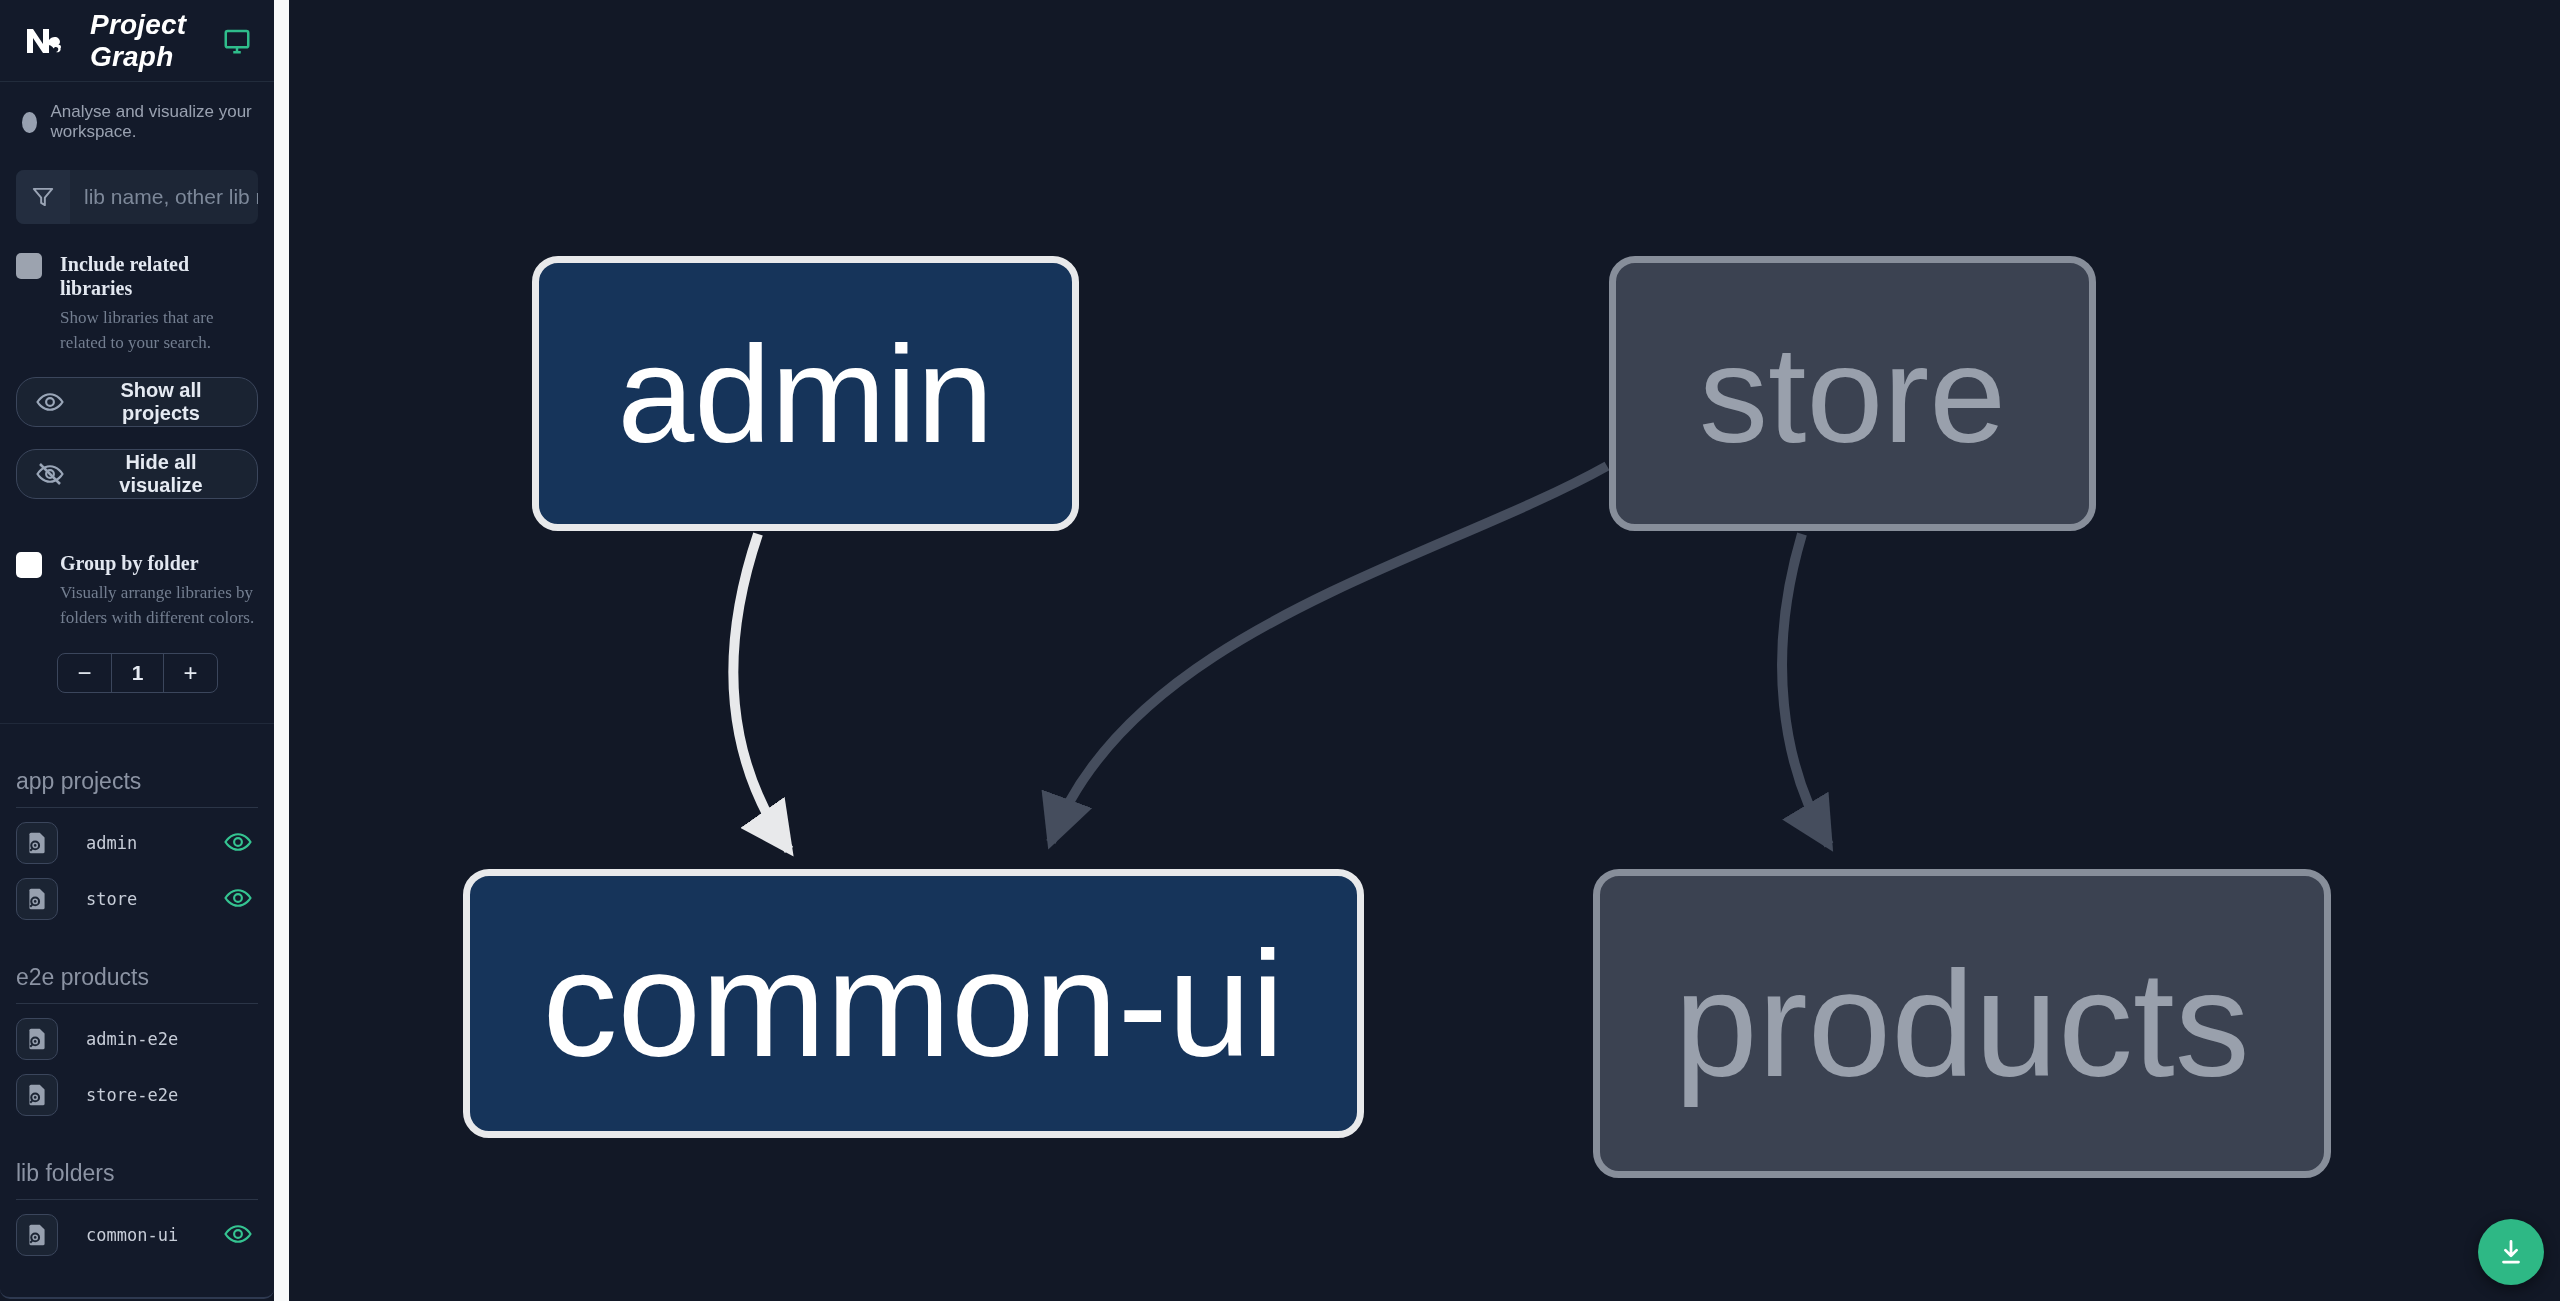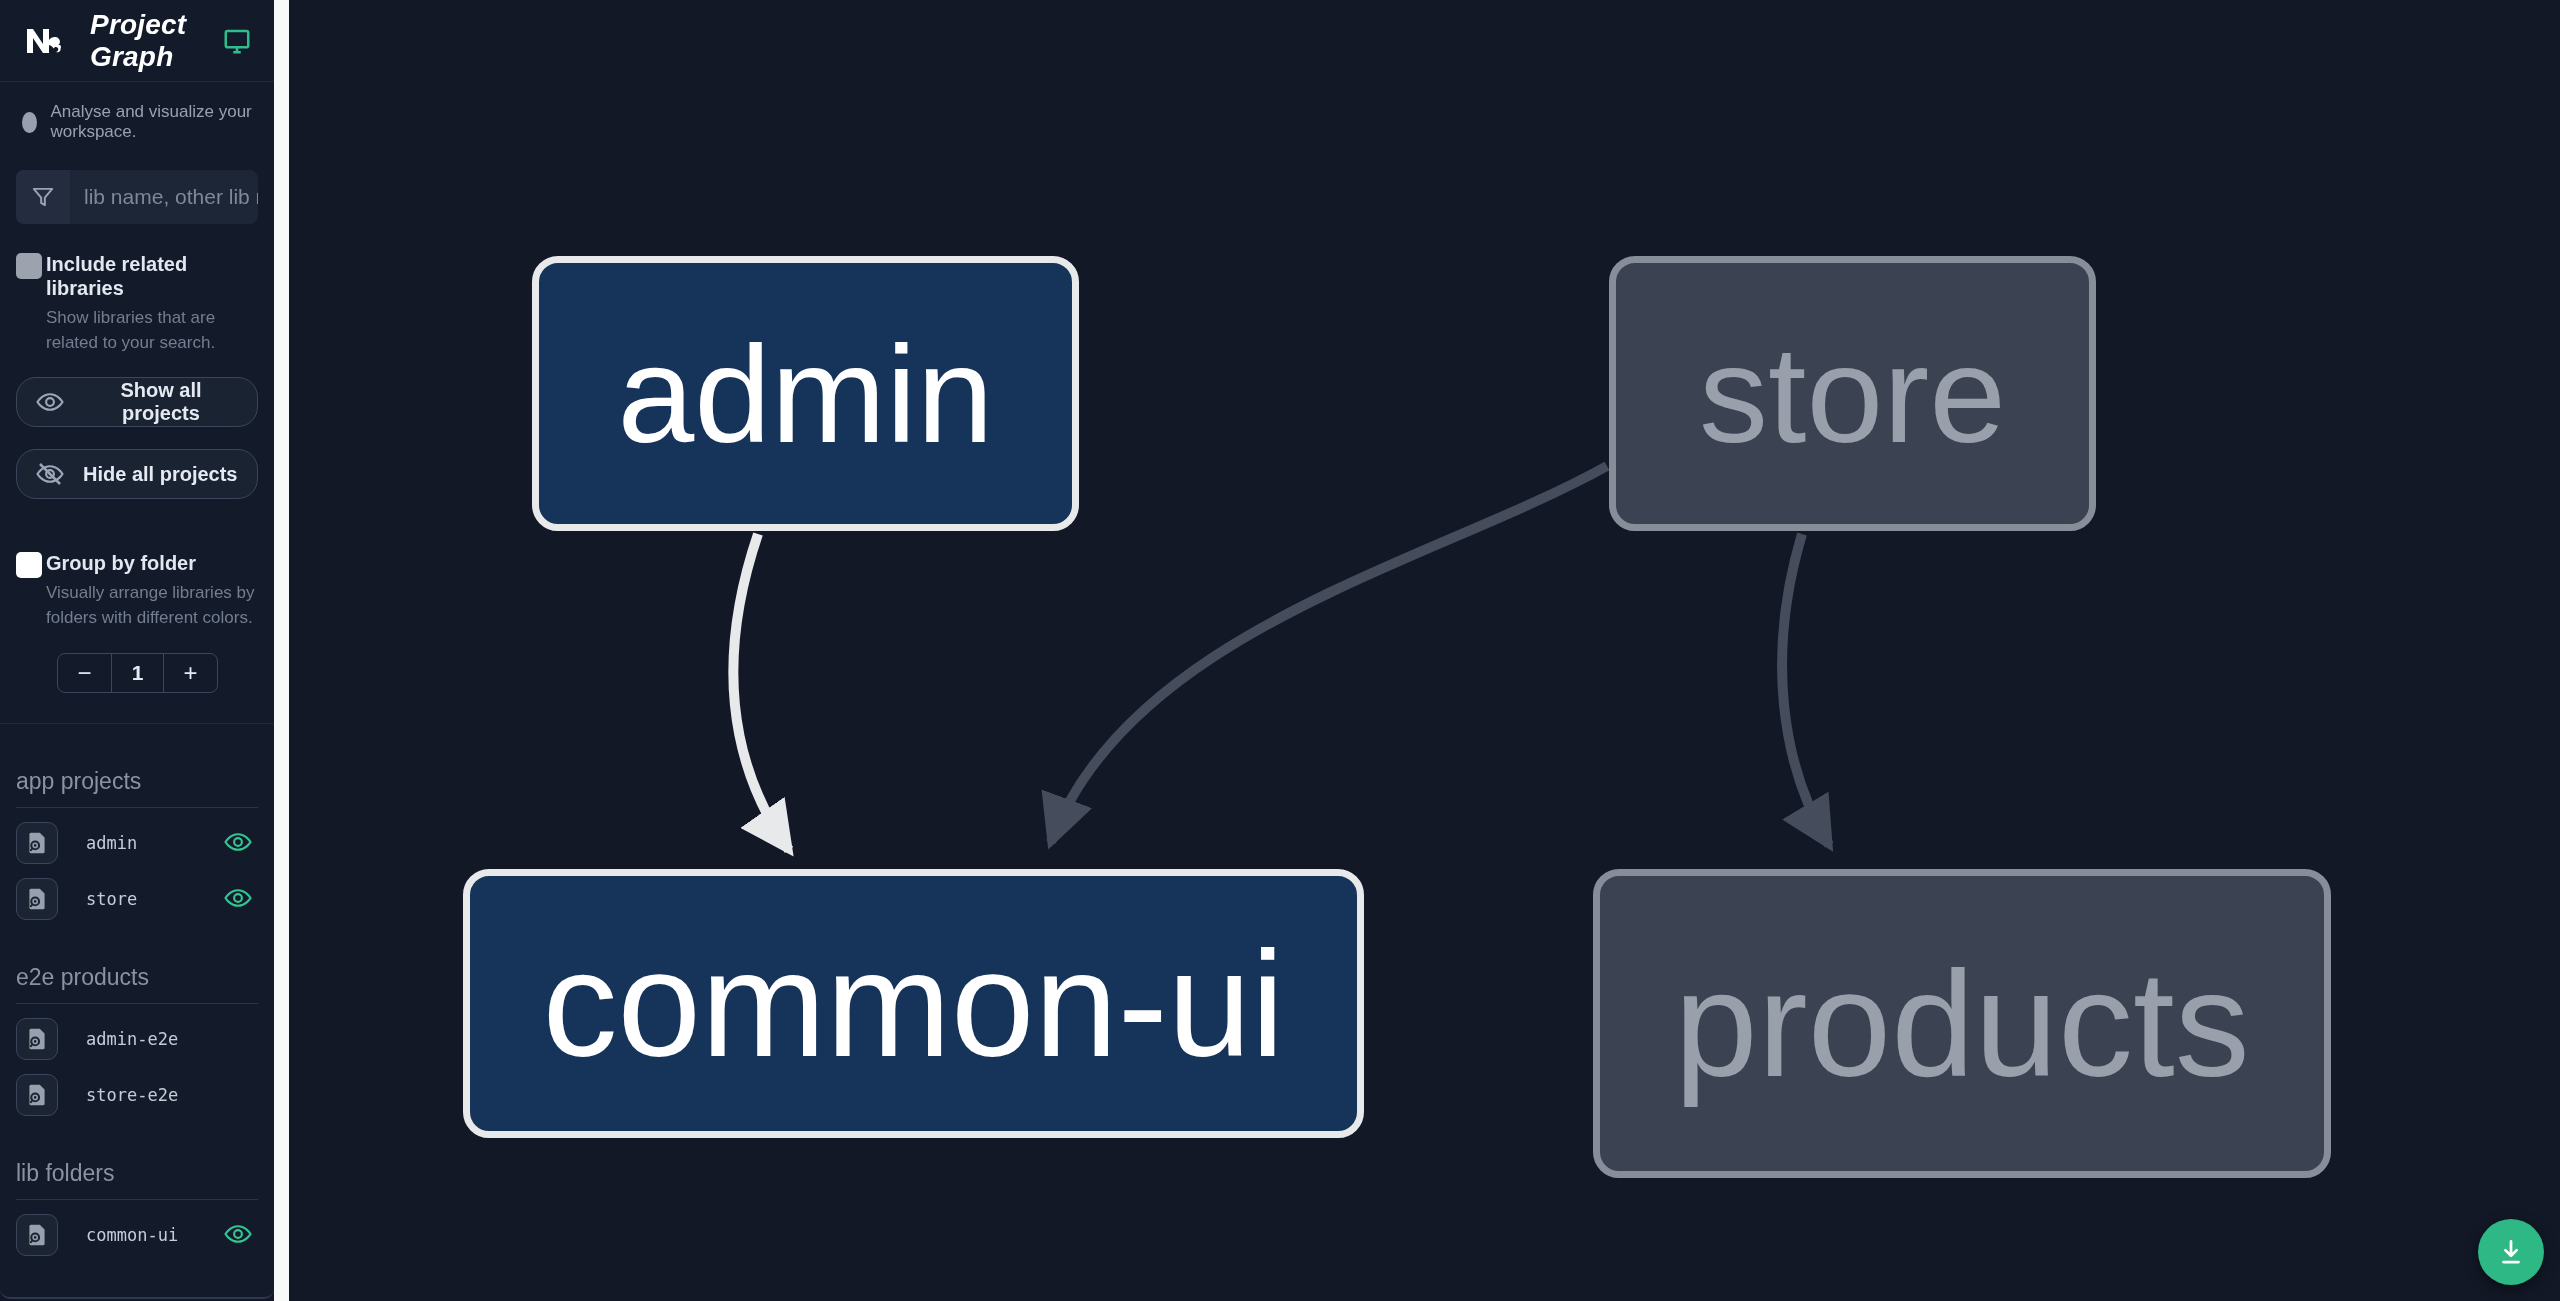--- a/index.html
+++ b/index.html
@@ -41,21 +41,21 @@
   }
   .filter-icon-seg { width:54px; height:100%; display:flex; align-items:center; justify-content:center;
     background:#232d3f; color:#9aa4b5; flex:0 0 auto; }
   .filter-icon-seg svg { width:26px; height:26px; }
   .filter-box input {
     flex:1; height:100%; background:transparent; border:none; outline:none;
     font-size:21px; color:#dfe5ee; padding:0 14px; font-family:"Liberation Sans", sans-serif;
   }
   .filter-box input::placeholder { color:#7d8899; }
 
-  .checkbox-item { display:flex; margin:28px 16px 0 16px; gap:4px; }
+  .checkbox-item { display:flex; margin:28px 16px 0 16px; gap:18px;font-family:Liberation Serif, serif; }
   .cbox { width:26px; height:26px; border-radius:5px; flex:0 0 auto; margin-top:1px;
     display:flex; align-items:center; justify-content:center; cursor:pointer; }
   .cbox.disabled { background:#9ca3af; }
   .cbox.unchecked { background:#ffffff; }
   .cbox.checked { background:#2fbd8b; }
   .cbox svg { width:20px; height:20px; display:none; }
   .cbox.checked svg { display:block; }
   .cb-label { font-size:20px; font-weight:700; color:#e2e7f0; line-height:1.2; }
   .cb-desc { font-size:17px; color:#737e90; margin-top:6px; line-height:1.45; max-width:215px; }
 
@@ -158,21 +158,21 @@
     </svg>
     <span>Show all projects</span>
   </button>
 
   <button class="side-btn">
     <svg viewBox="0 0 24 24" fill="none" stroke="currentColor" stroke-width="1.7">
       <path d="M2 12s3.6-6.2 10-6.2S22 12 22 12s-3.6 6.2-10 6.2S2 12 2 12z"></path>
       <circle cx="12" cy="12" r="3.1"></circle>
       <path d="M4 4l16 16" stroke-width="2"></path>
     </svg>
-    <span>Hide all projects</span>
+    <span>Hide all visualize</span>
   </button>
 
   <div class="checkbox-item" style="margin-top:52px;">
     <span class="cbox unchecked">
       
     </span>
     <div>
       <div class="cb-label">Group by folder</div>
       <div class="cb-desc">Visually arrange libraries by folders with different colors.</div>
     </div>

